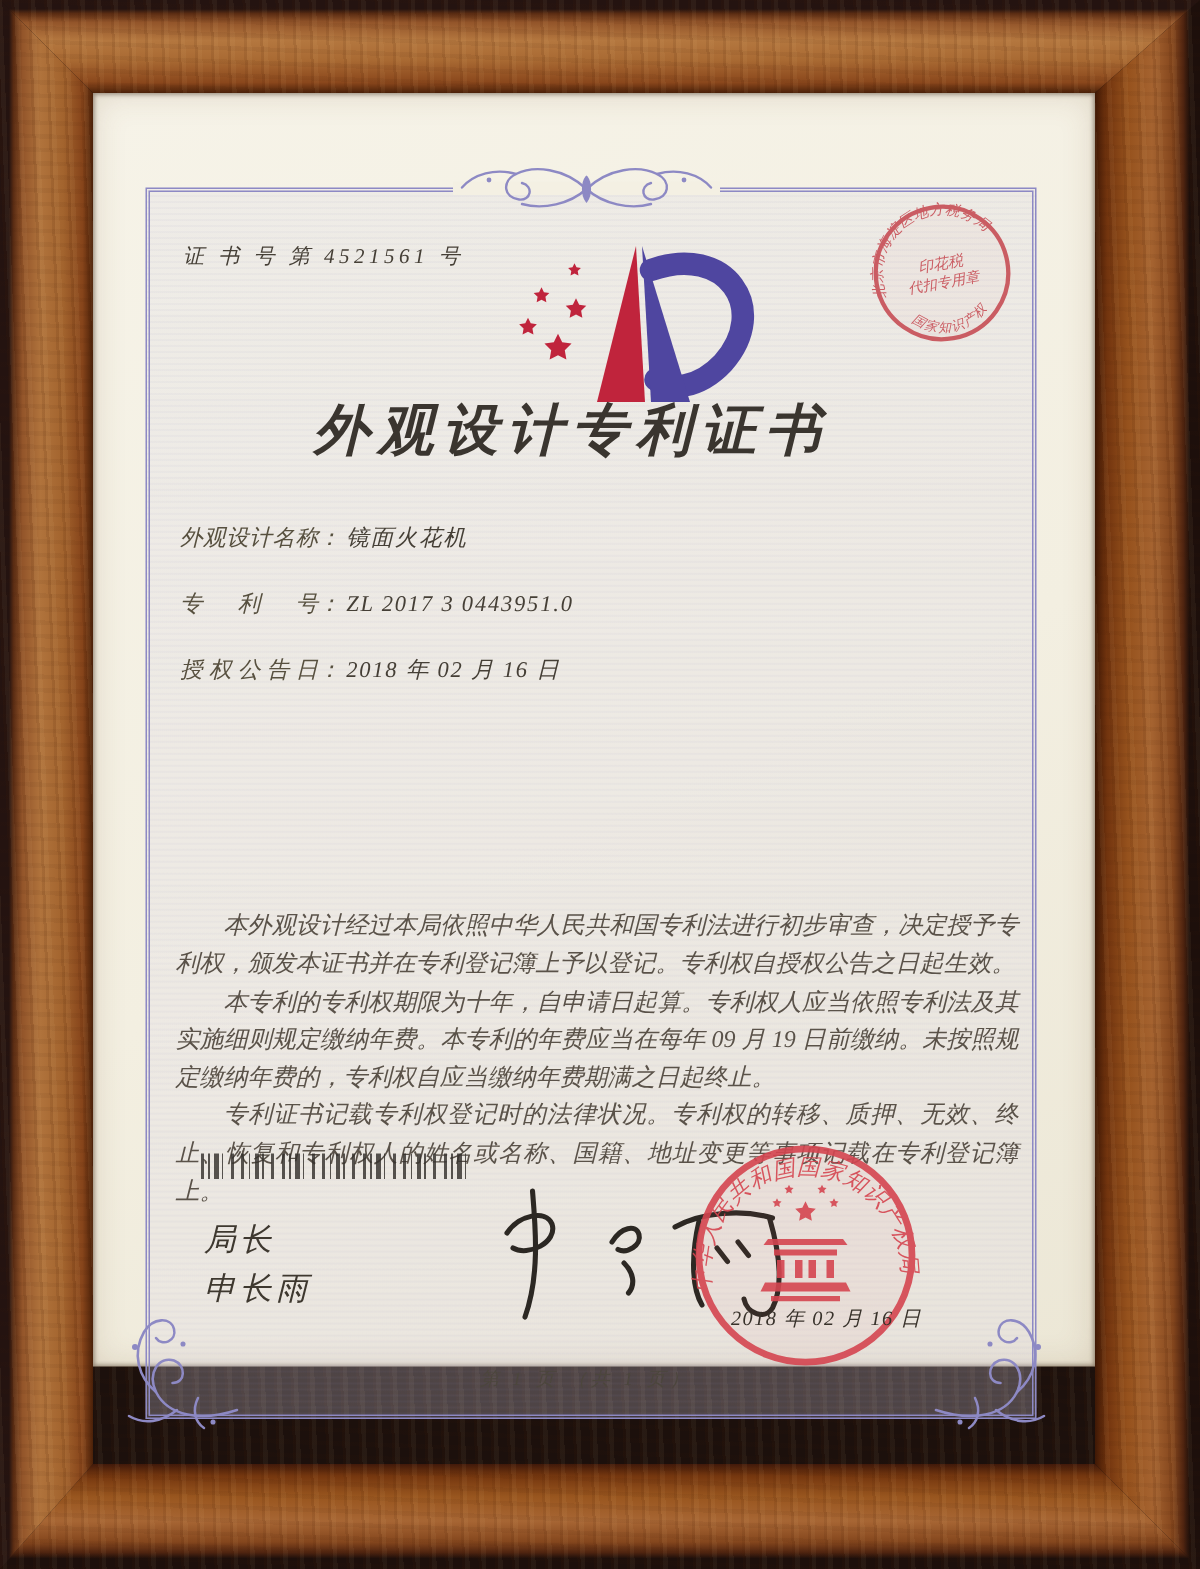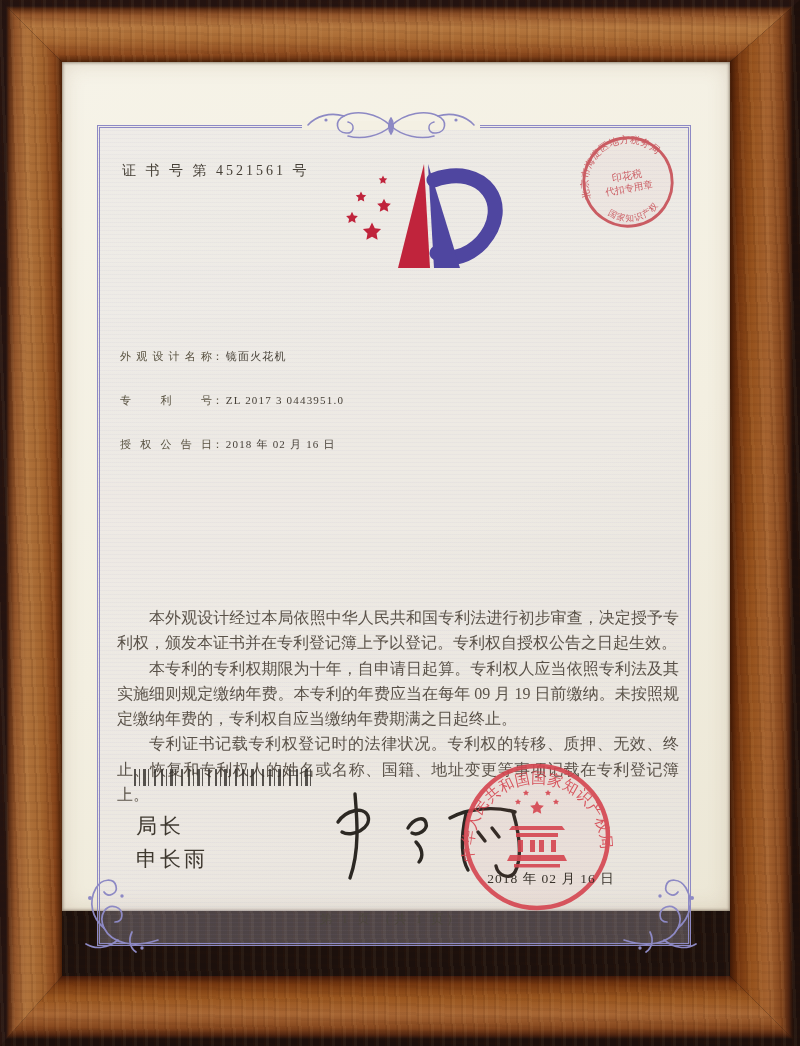--- a/index.html
+++ b/index.html
@@ -26,20 +26,21 @@
     background:linear-gradient(90deg,#241310 0px,#241310 6px,#5a2c13 9px,#93552a 15px,#b0733c 27px,#a3642e 42px,#86441a 55px,#4b2109 62px);}
   .side-right{right:0;top:0;width:70px;height:1046px;
     clip-path:polygon(70px 0px,70px 1046px,0px 976px,0px 62px);
     background:linear-gradient(270deg,#1d0f0b 0px,#1d0f0b 7px,#4f2410 11px,#84461d 18px,#a56330 32px,#96521d 48px,#72340e 62px,#3f1805 70px);}
 
   
   .paper{
     position:absolute;left:62px;top:62px;width:668px;height:849px;
     background:linear-gradient(155deg,#f6f3e8 0%,#f3efe1 55%,#ece7d6 100%);
     box-shadow:inset 0 0 3px 1px rgba(50,30,15,0.45), inset 0 0 22px rgba(120,85,45,0.18);
+    font-style:italic;
   }
   
   .cert-border{
     position:absolute;left:35px;top:63px;width:588px;height:815px;
     border:3px double #8d89c4;
     background:
       repeating-linear-gradient(0deg, rgba(140,140,190,0.055) 0 1px, rgba(0,0,0,0) 1px 4px),
       linear-gradient(180deg, rgba(210,208,230,0.20), rgba(222,218,236,0.26));
   }
   .flourish{position:absolute;pointer-events:none;}
@@ -47,21 +48,21 @@
   .flourish-bl{left:16px;top:812px;width:86px;height:86px;}
   .flourish-br{left:556px;top:812px;width:86px;height:86px;transform:scaleX(-1);}
 
   
   .cert-no{position:absolute;left:60px;top:100px;font-size:14px;letter-spacing:3px;color:#453f36;}
   .logo{position:absolute;left:272px;top:100px;width:176px;height:112px;}
   .tax-seal{position:absolute;left:518px;top:72px;width:96px;height:96px;transform:rotate(-10deg);opacity:0.88;}
   .title{position:absolute;left:0;right:30px;top:200px;text-align:center;
     font-size:37px;font-weight:700;letter-spacing:6px;color:#3a352f;}
   .fields{position:absolute;left:58px;top:287px;width:540px;}
-  .field-row{height:44px;font-size:11px;color:#4c463d;white-space:nowrap;}
+  .field-row{height:44px;font-size:15px;color:#4c463d;white-space:nowrap;}
   .field-label{display:inline-block;width:92px;text-align:justify;text-align-last:justify;color:#57503f;}
   .field-colon{color:#57503f;}
   .field-value{letter-spacing:1.2px;color:#453f36;}
   .body-text{position:absolute;left:55px;top:543px;width:562px;font-size:16px;
     line-height:25.3px;color:#5a5249;text-align:justify;}
   .body-text p{margin:0;text-indent:2em;}
   .barcode{position:absolute;left:72px;top:707px;width:178px;height:17px;opacity:0.82;
     background:
       repeating-linear-gradient(90deg,#34302c 0 2px,rgba(0,0,0,0) 2px 5px,#34302c 5px 6px,rgba(0,0,0,0) 6px 9px,#34302c 9px 12px,rgba(0,0,0,0) 12px 14px,#34302c 14px 15px,rgba(0,0,0,0) 15px 20px,#34302c 20px 22px,rgba(0,0,0,0) 22px 27px);}
   .signer{position:absolute;left:74px;top:748px;font-size:21px;letter-spacing:3px;color:#3e382f;line-height:33px;}
@@ -149,20 +150,21 @@
     <text font-size="10" fill="#c64a52" letter-spacing="0.5">
       <textPath href="#taxTopArc" startOffset="4">北京市海淀区地方税务局</textPath>
     </text>
     <text font-size="9" fill="#c64a52" letter-spacing="1">
       <textPath href="#taxBotArc" startOffset="2">国家知识产权局</textPath>
     </text>
     <text x="50" y="47" font-size="10.5" fill="#c64a52" text-anchor="middle">印花税</text>
     <text x="50" y="60" font-size="10" fill="#c64a52" text-anchor="middle">代扣专用章</text>
   </svg>
 
+  <div class="title">外观设计专利证书</div>
 
   <div class="fields">
     <div class="field-row">
       <span class="field-label">外观设计名称</span><span class="field-colon">：</span>
       <span class="field-value">镜面火花机</span>
     </div>
     <div class="field-row">
       <span class="field-label">专利号</span><span class="field-colon">：</span>
       <span class="field-value">ZL 2017 3 0443951.0</span>
     </div>

